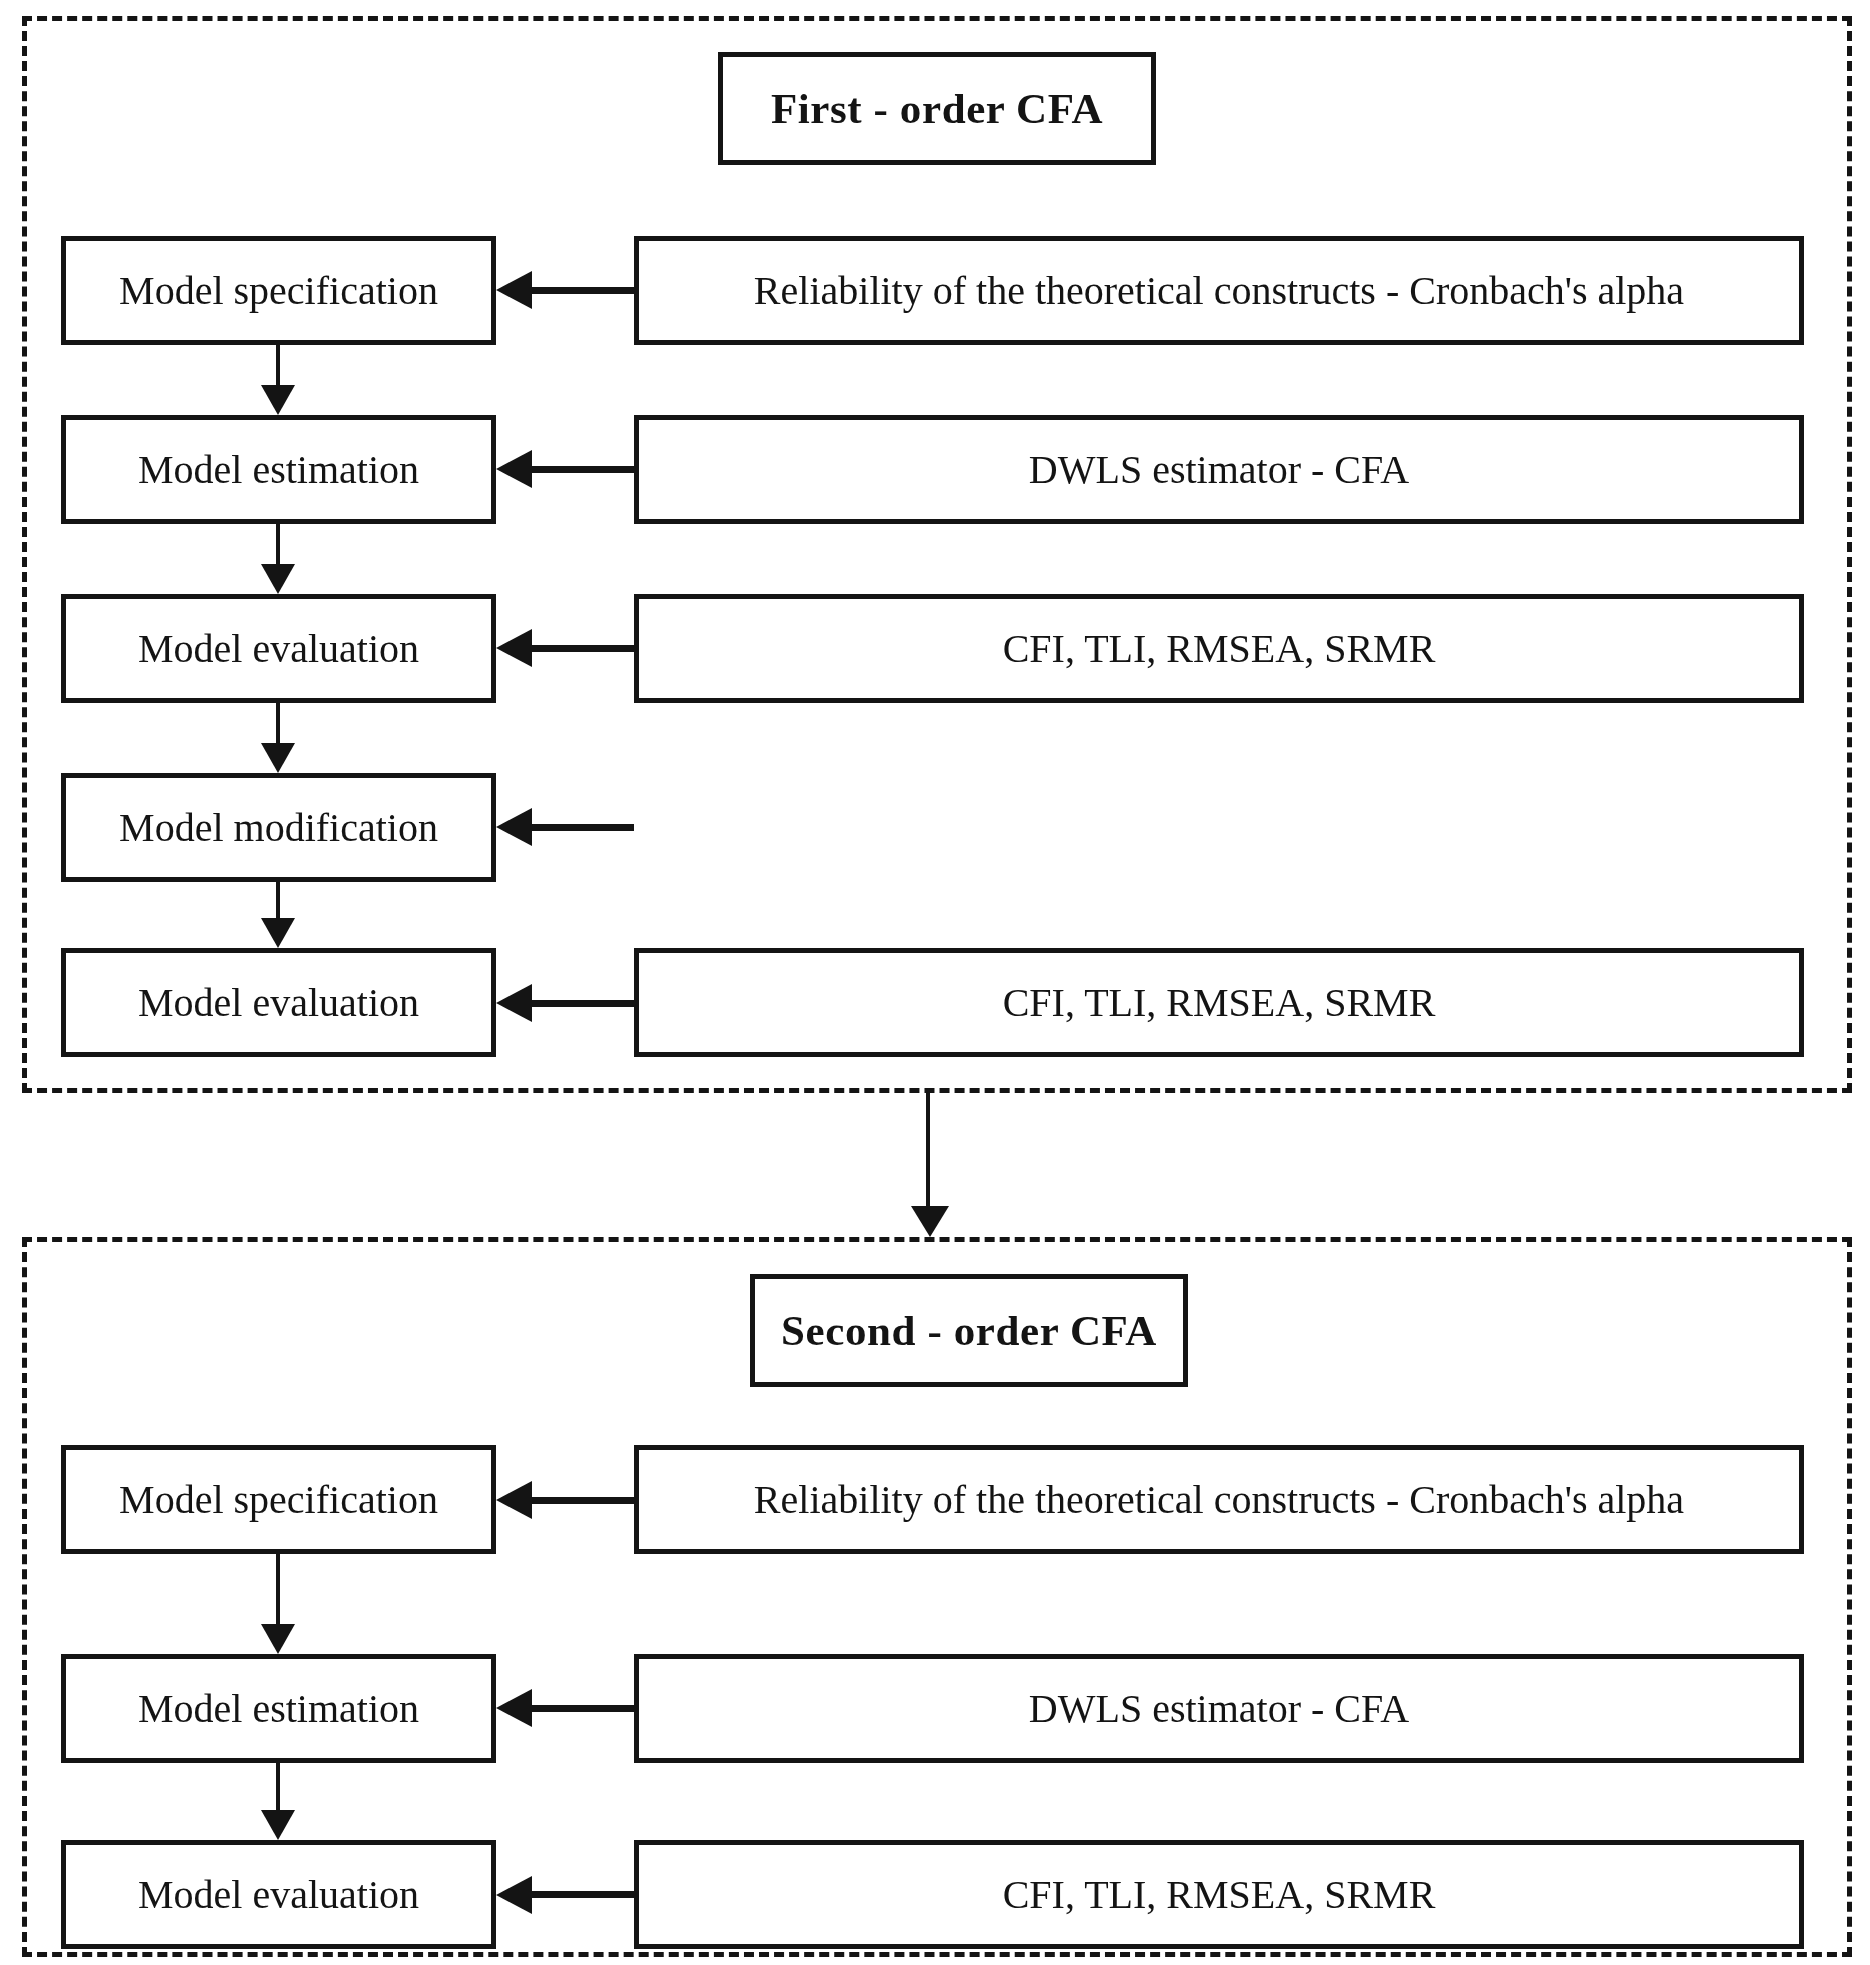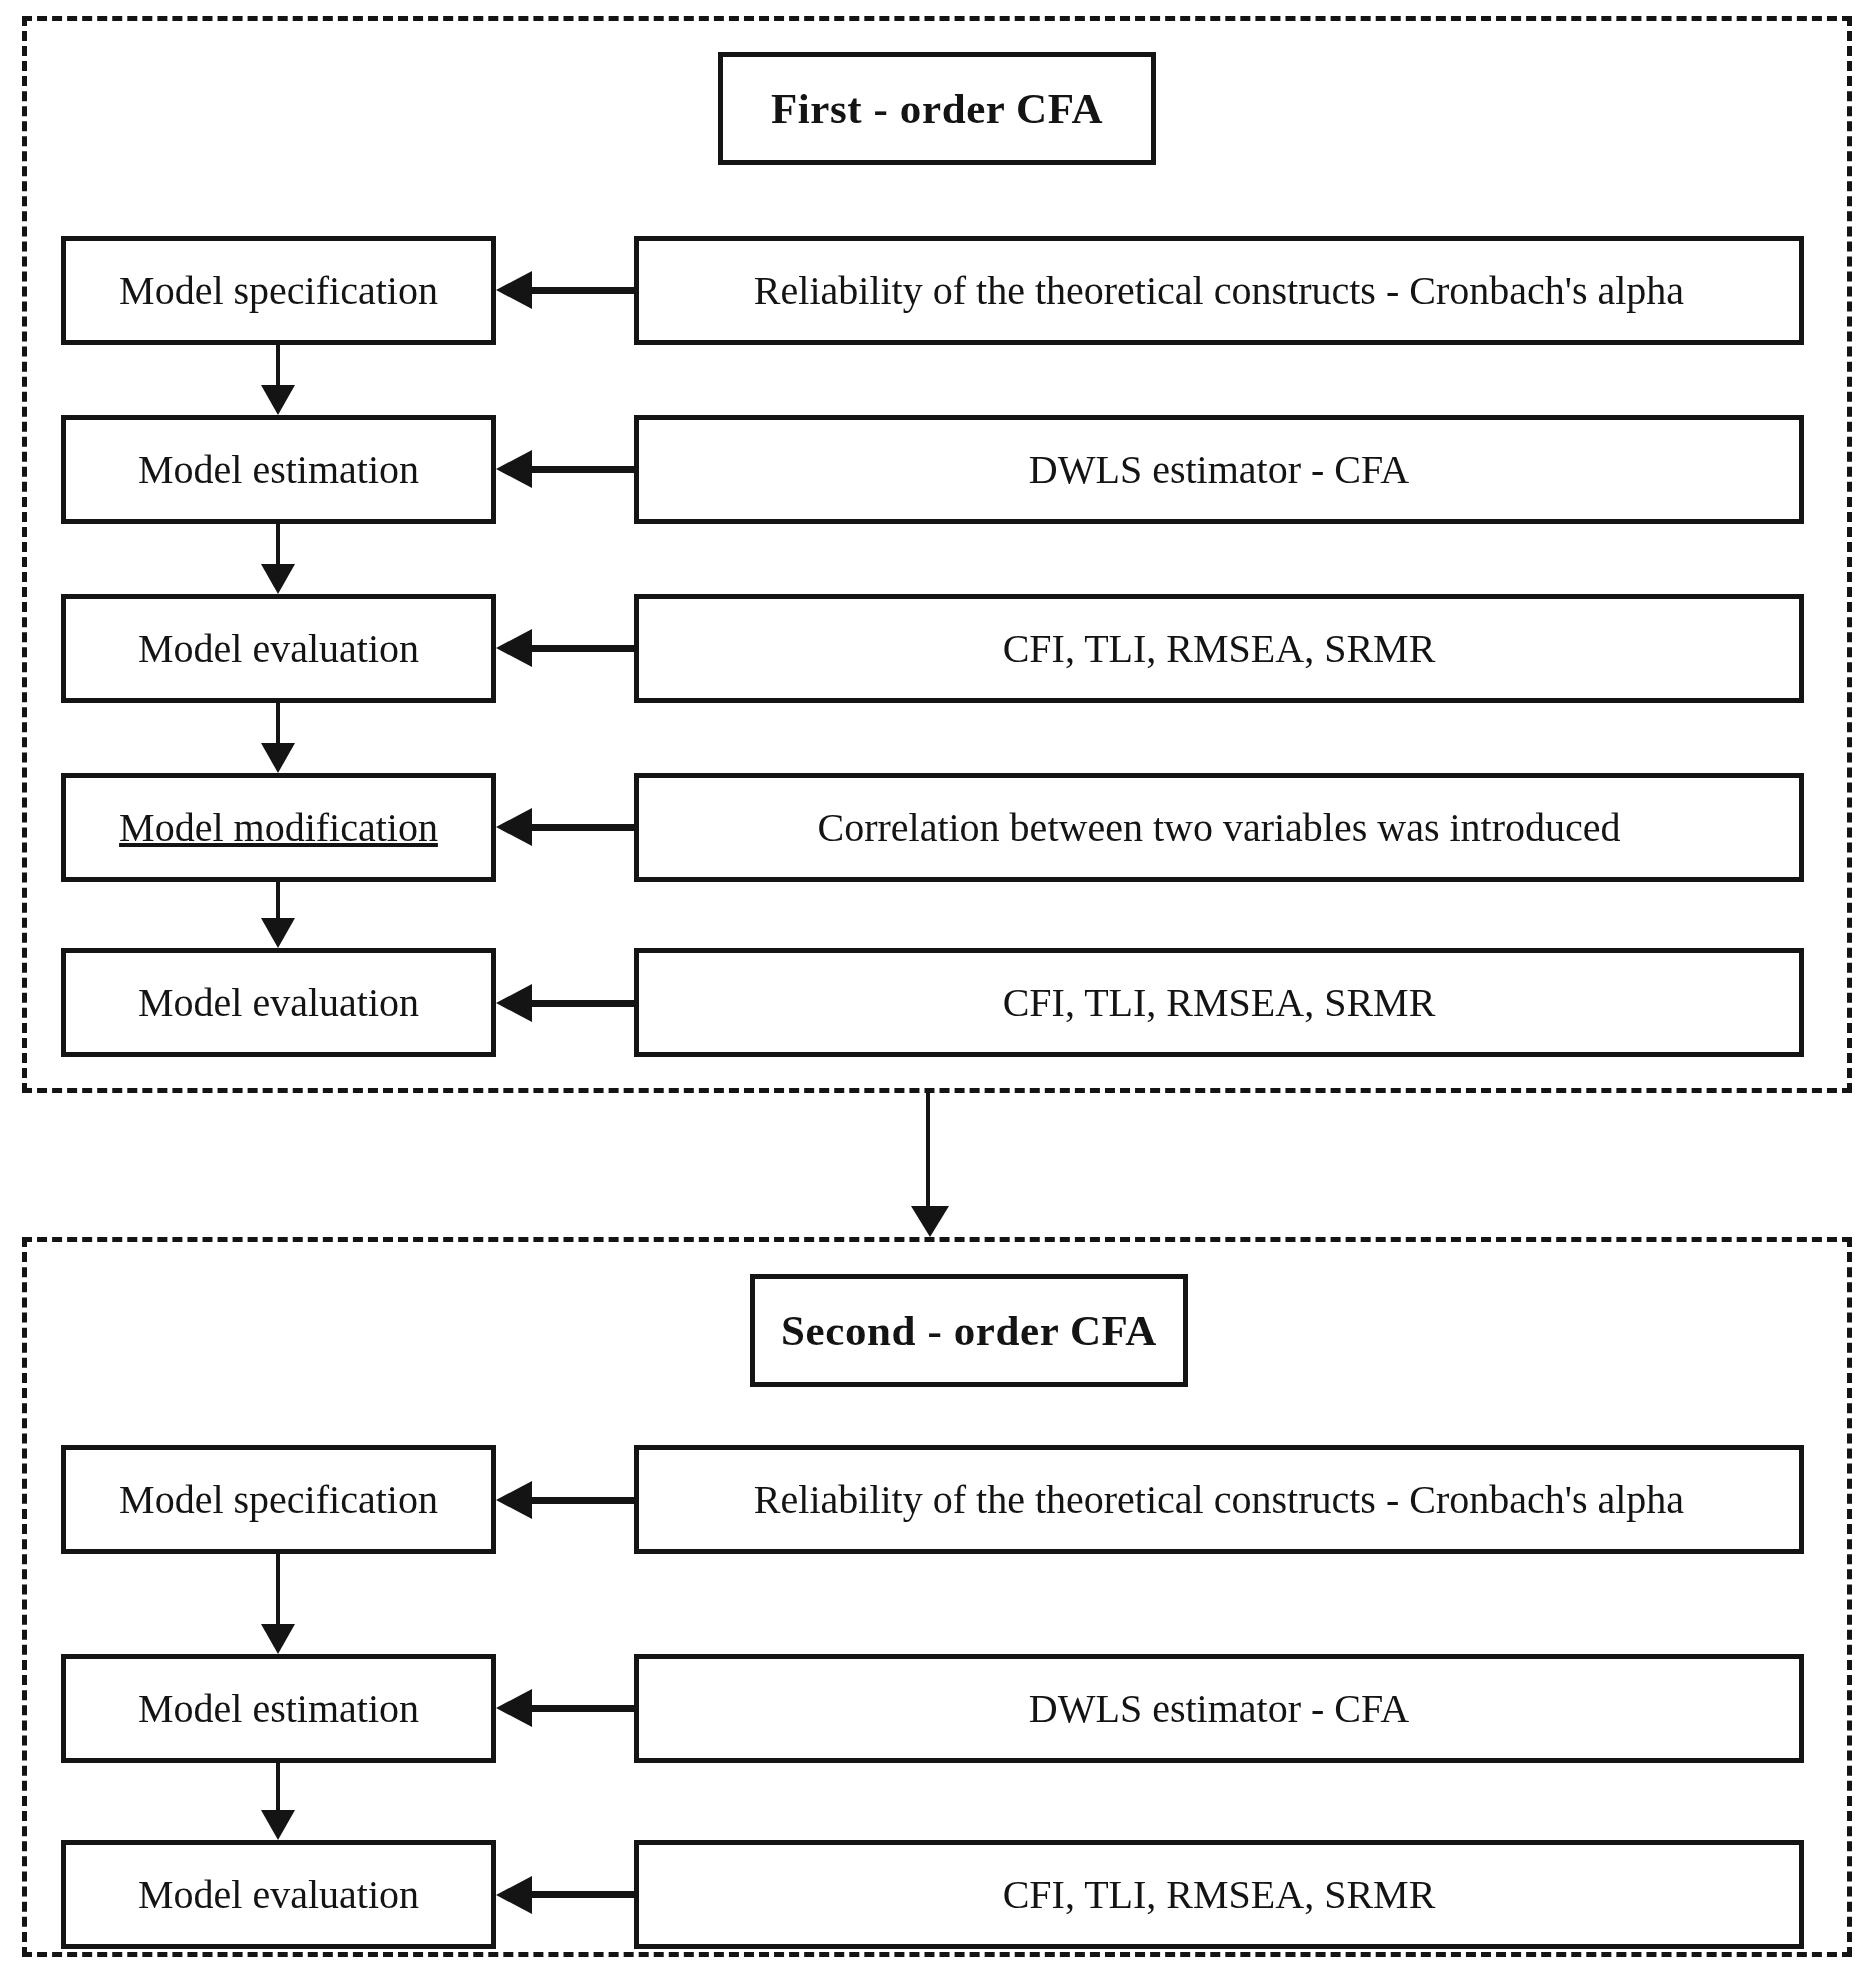--- a/index.html
+++ b/index.html
@@ -111,25 +111,22 @@
     <span>Model evaluation</span>
   </div>
   <div class="node-box" style="left:634px; top:594px; width:1170px; height:109px;">
     <span>CFI, TLI, RMSEA, SRMR</span>
   </div>
   <div class="h-arrowhead" style="left:496px; top:629px;"></div>
   <div class="h-line" style="left:529px; top:645px; width:105px;"></div>
   <div class="v-line" style="left:276px; top:703px; height:42px;"></div>
   <div class="v-arrowhead" style="left:261px; top:743px;"></div>
 
-  <div class="node-box" style="left:61px; top:773px; width:435px; height:109px;text-decoration:underline;">
+  <div class="node-box" style="left:61px; top:773px; width:435px; height:109px;">
     <span>Model modification</span>
-  </div>
-  <div class="node-box" style="left:634px; top:773px; width:1170px; height:109px;">
-    <span>Correlation between two variables was introduced</span>
   </div>
   <div class="h-arrowhead" style="left:496px; top:808px;"></div>
   <div class="h-line" style="left:529px; top:824px; width:105px;"></div>
   <div class="v-line" style="left:276px; top:882px; height:39px;"></div>
   <div class="v-arrowhead" style="left:261px; top:918px;"></div>
 
   <div class="node-box" style="left:61px; top:948px; width:435px; height:109px;">
     <span>Model evaluation</span>
   </div>
   <div class="node-box" style="left:634px; top:948px; width:1170px; height:109px;">

